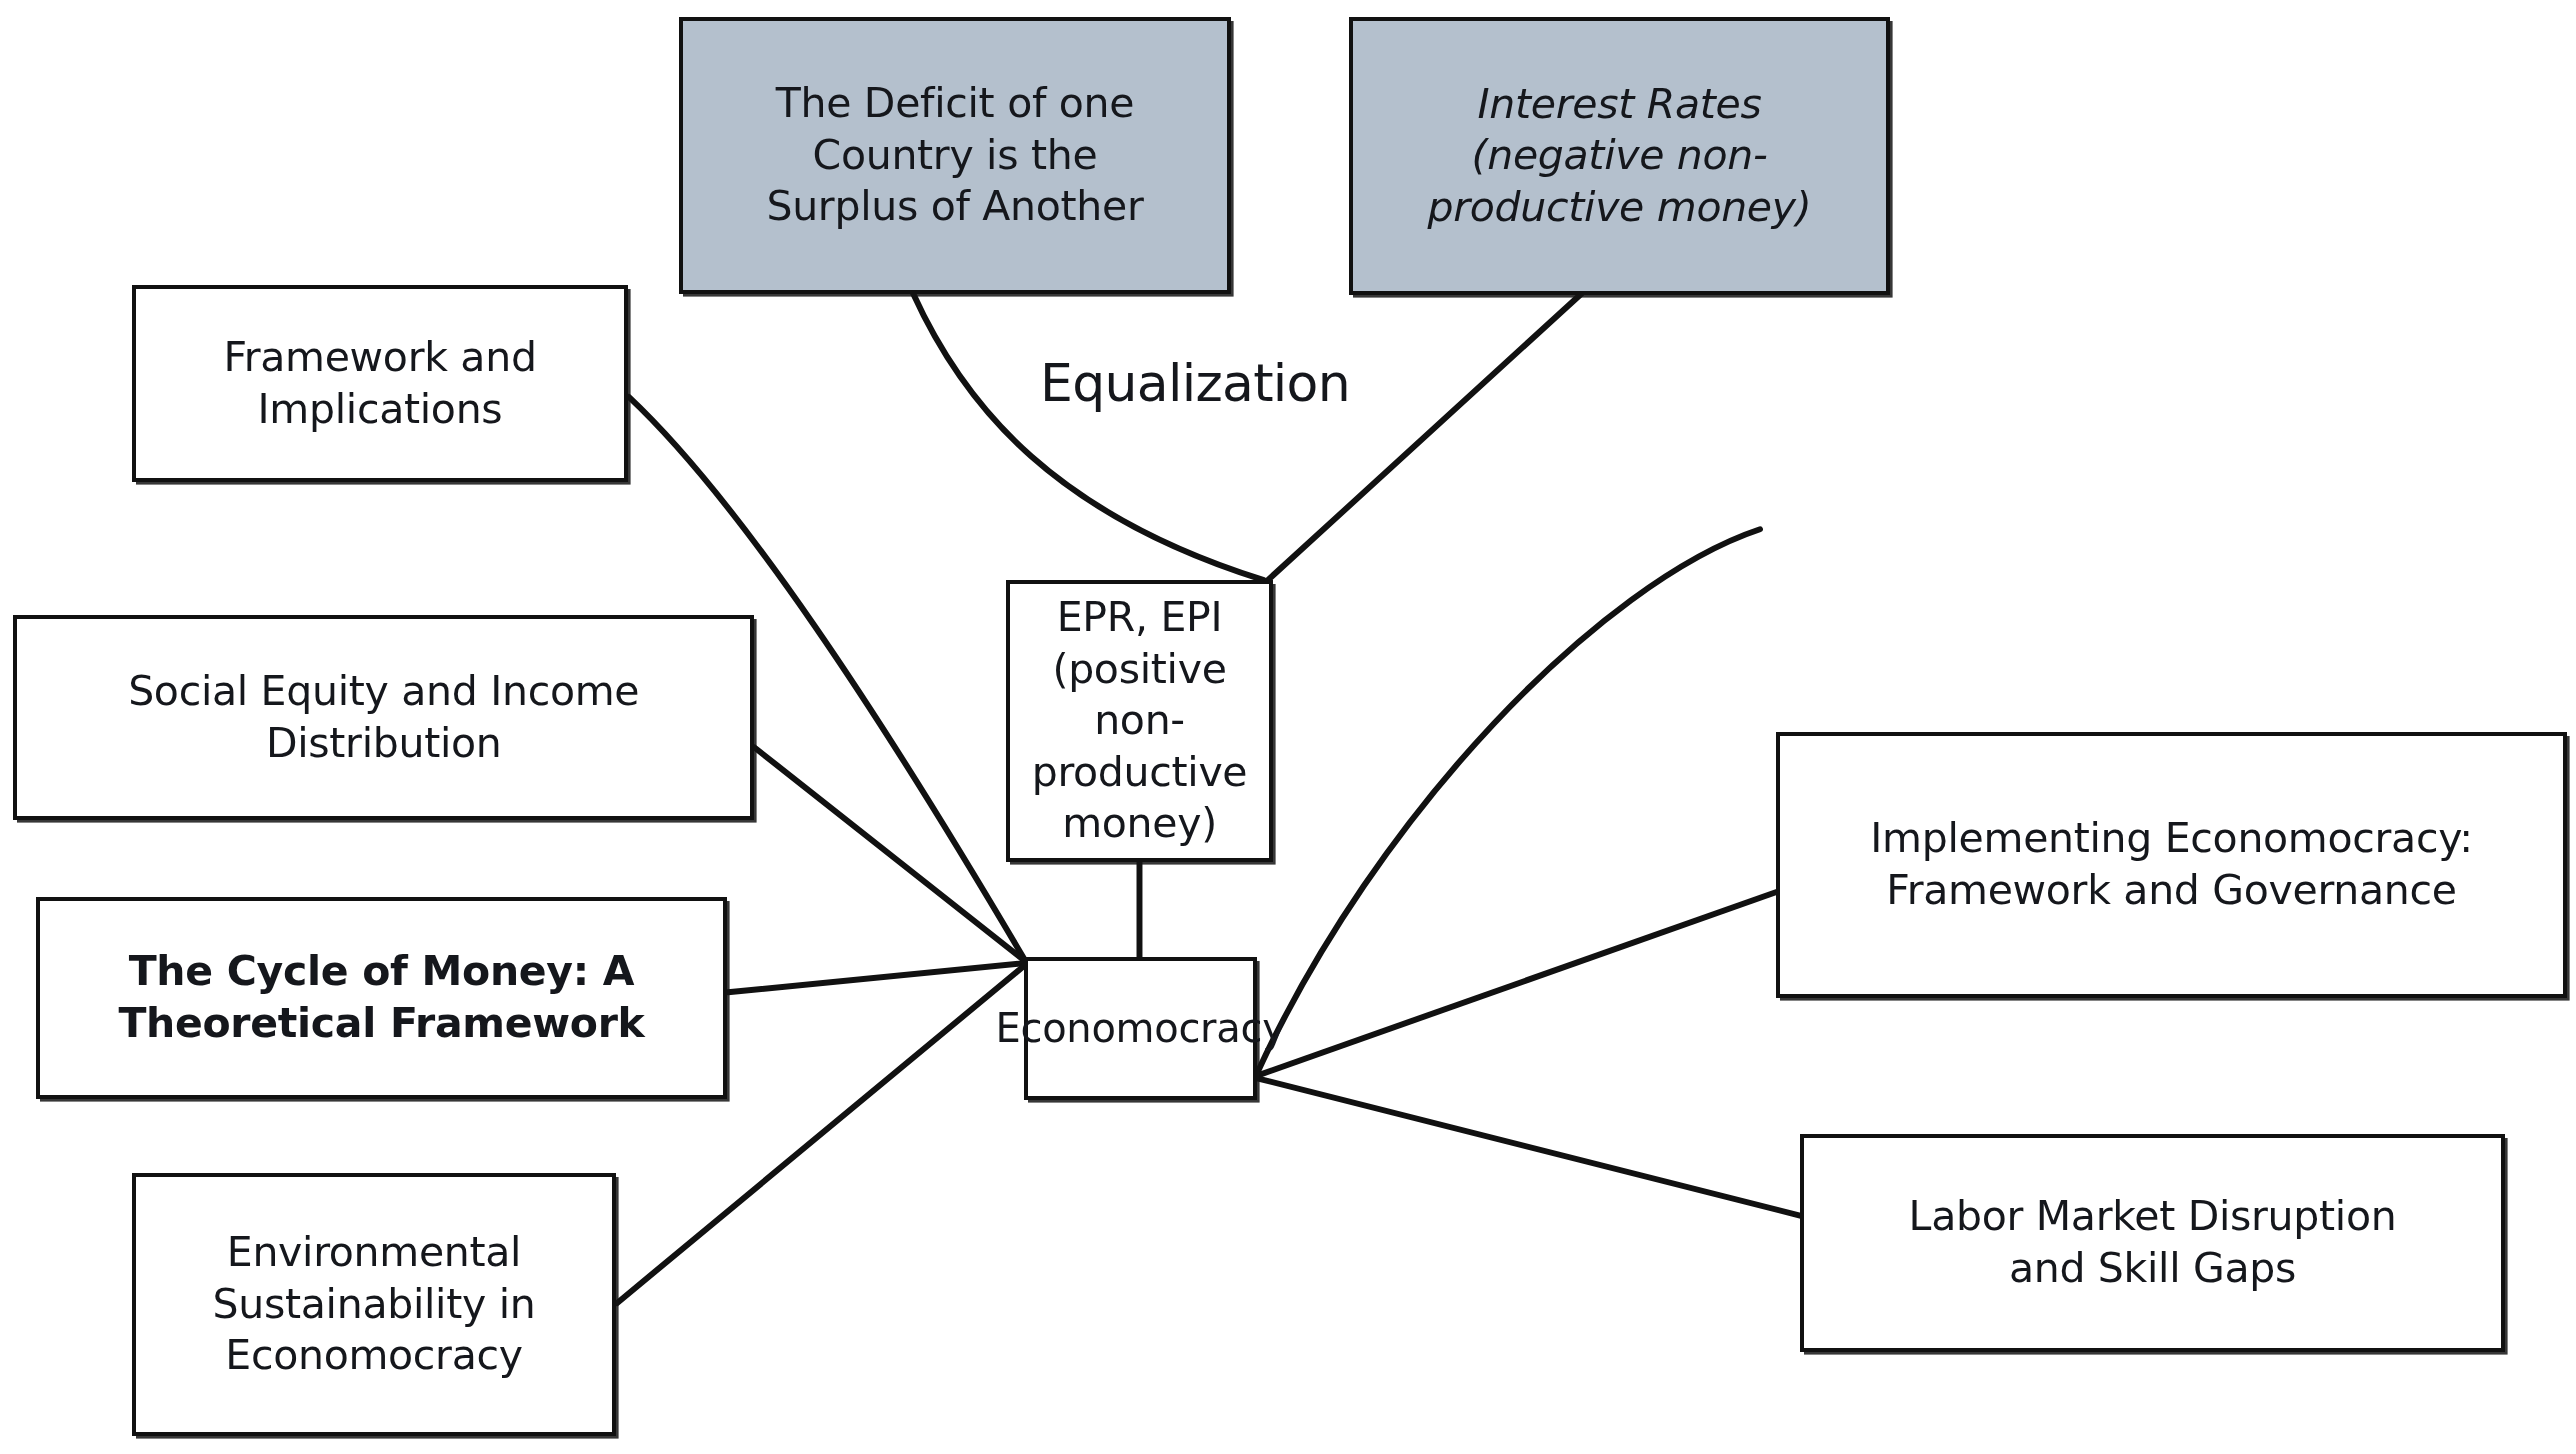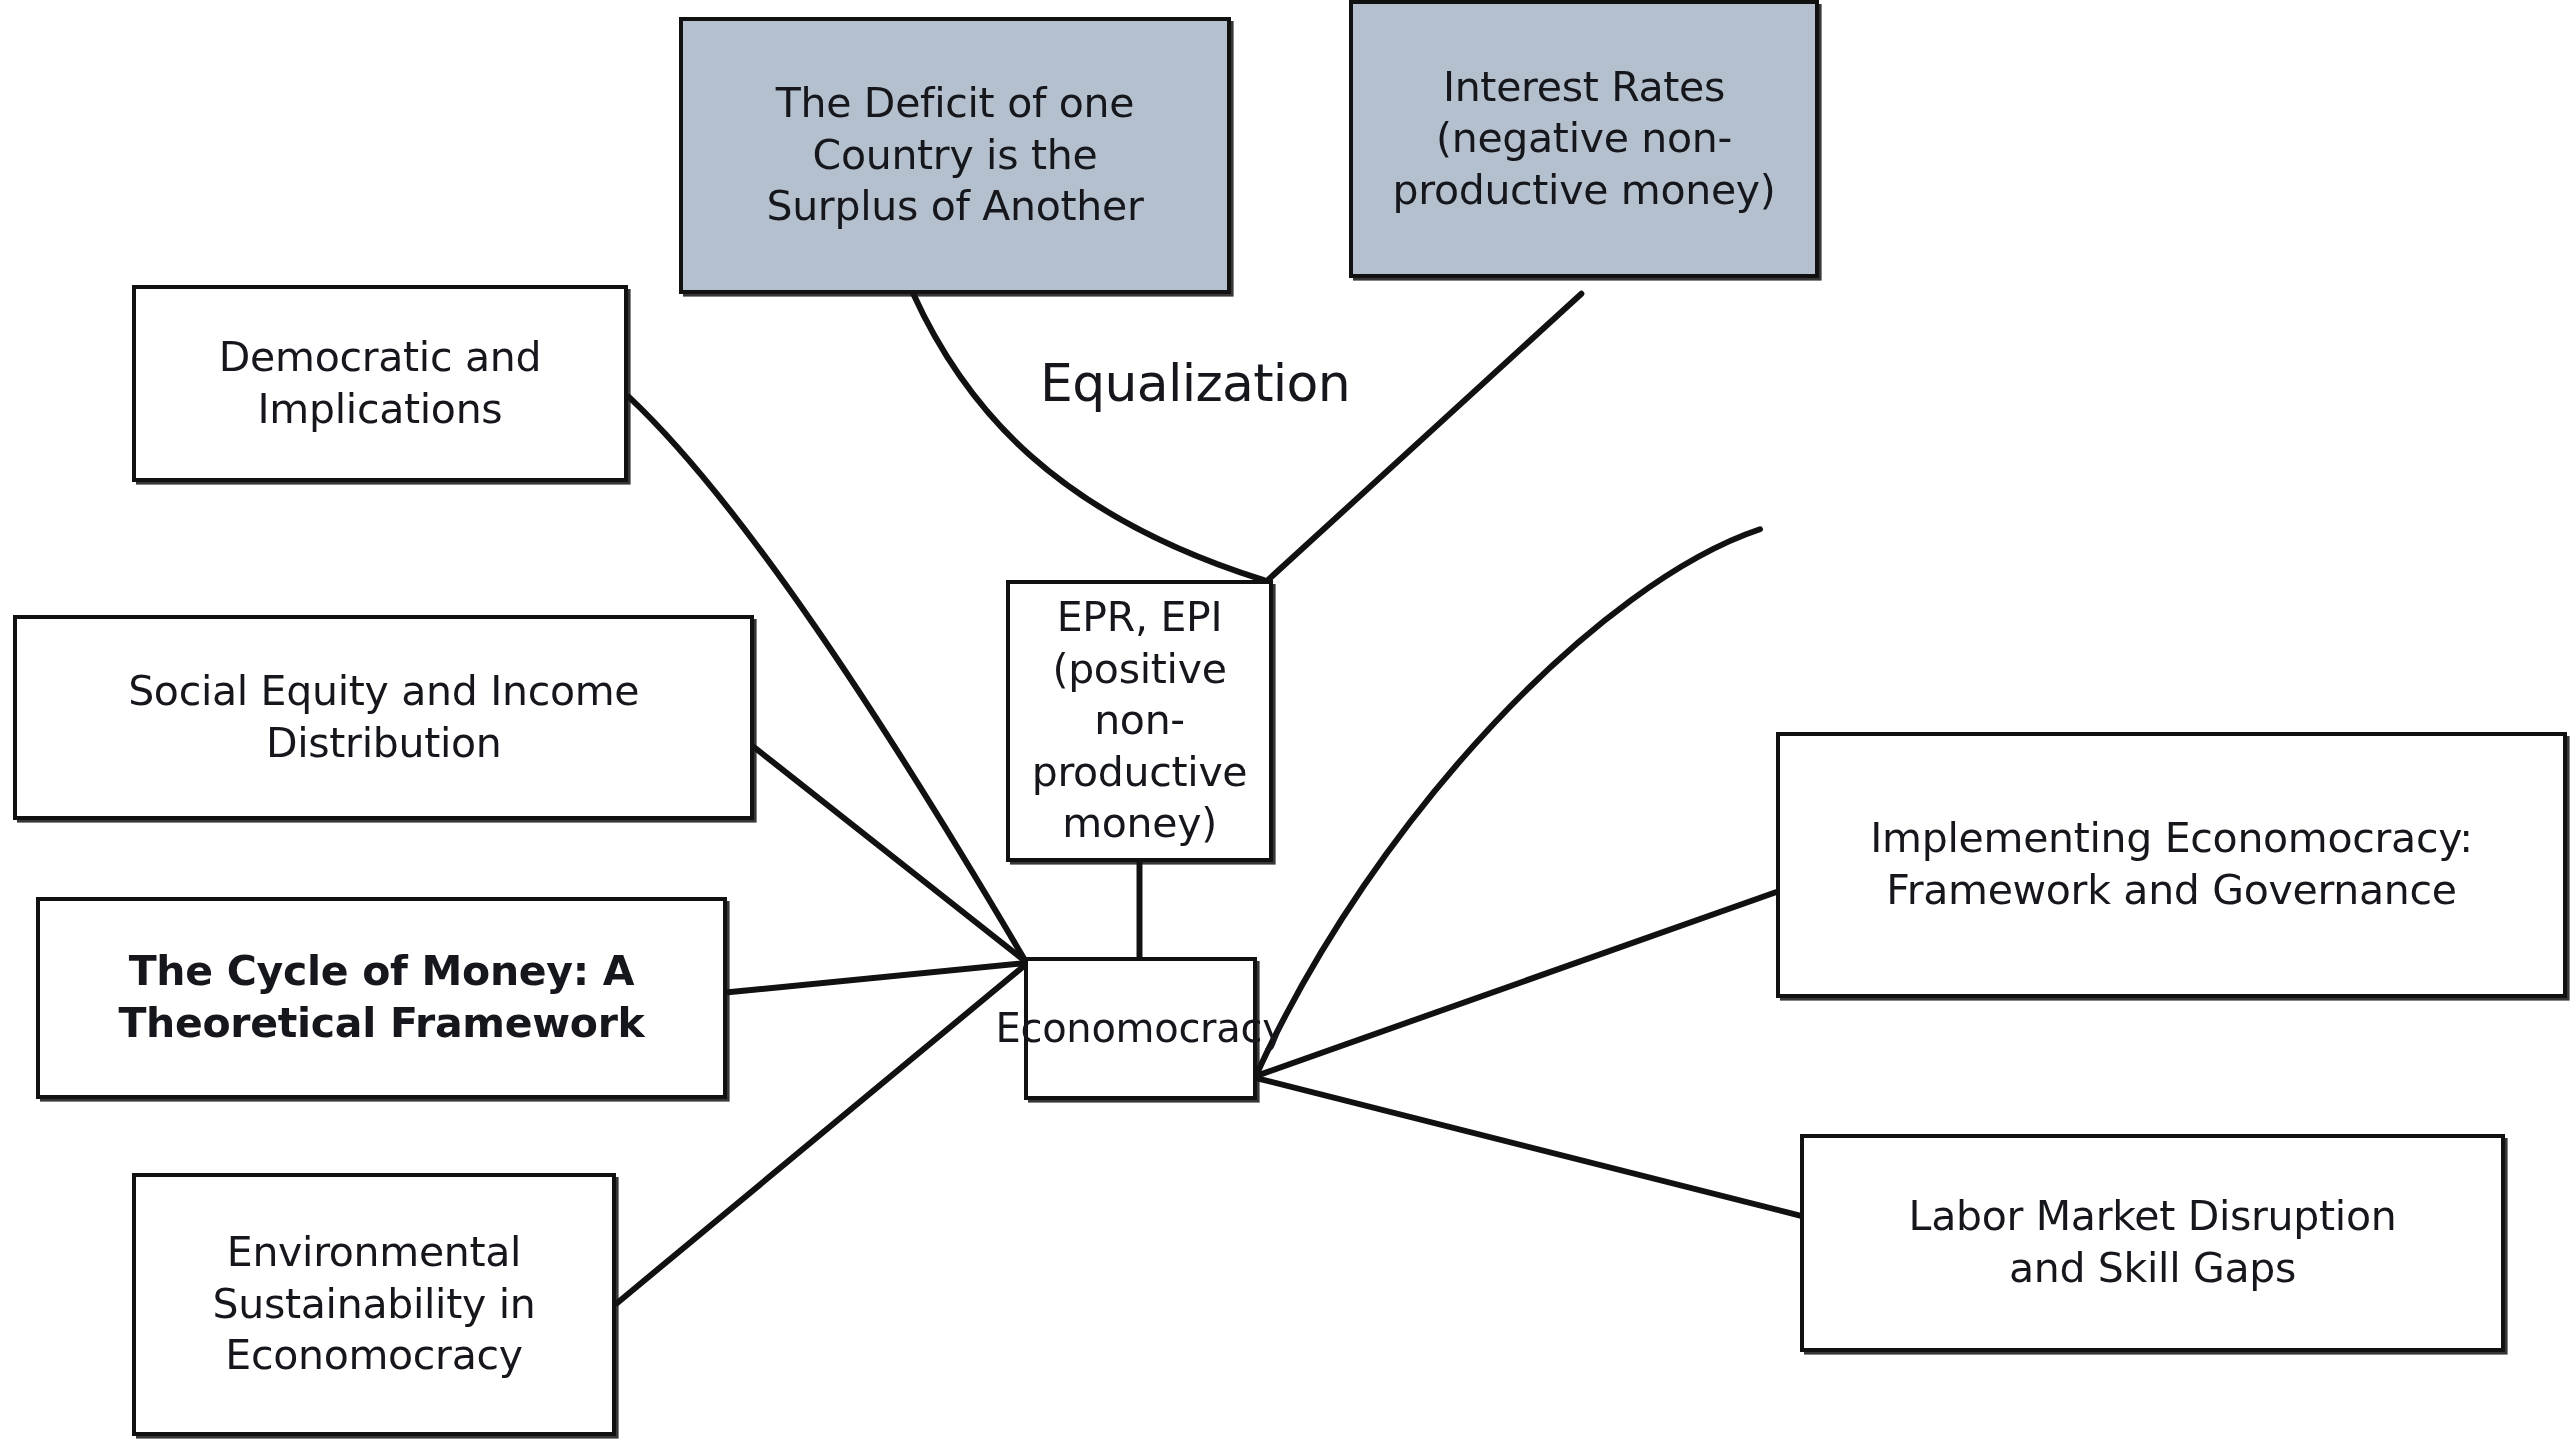--- a/index.html
+++ b/index.html
@@ -74,34 +74,34 @@
   </svg>
 
   <div class="floating-label" style="left:1016px; top:353px;margin-left:24px;">Equalization</div>
 
   <div class="node shaded" style="left:679px; top:17px; width:552px; height:277px;">
     <span>The Deficit of one
 Country is the
 Surplus of Another</span>
   </div>
 
-  <div class="node shaded" style="left:1349px; top:0; width:470px; height:278px;">
+  <div class="node shaded" style="left:1349px; top:17px; width:541px; height:278px;font-style:italic;">
     <span>Interest Rates
 (negative non-
 productive money)</span>
   </div>
 
   <div class="node" style="left:1006px; top:580px; width:267px; height:282px;">
     <span>EPR, EPI (positive
 non-productive
 money)</span>
   </div>
 
   <div class="node" style="left:132px; top:285px; width:496px; height:197px;">
-    <span>Democratic and
+    <span>Framework and
 Implications</span>
   </div>
 
   <div class="node" style="left:13.2px; top:615px; width:741px; height:205px;">
     <span>Social Equity and Income
 Distribution</span>
   </div>
 
   <div class="node" style="left:36px; top:897px; width:691px; height:202px;font-weight:bold;">
     <span>The Cycle of Money: A

